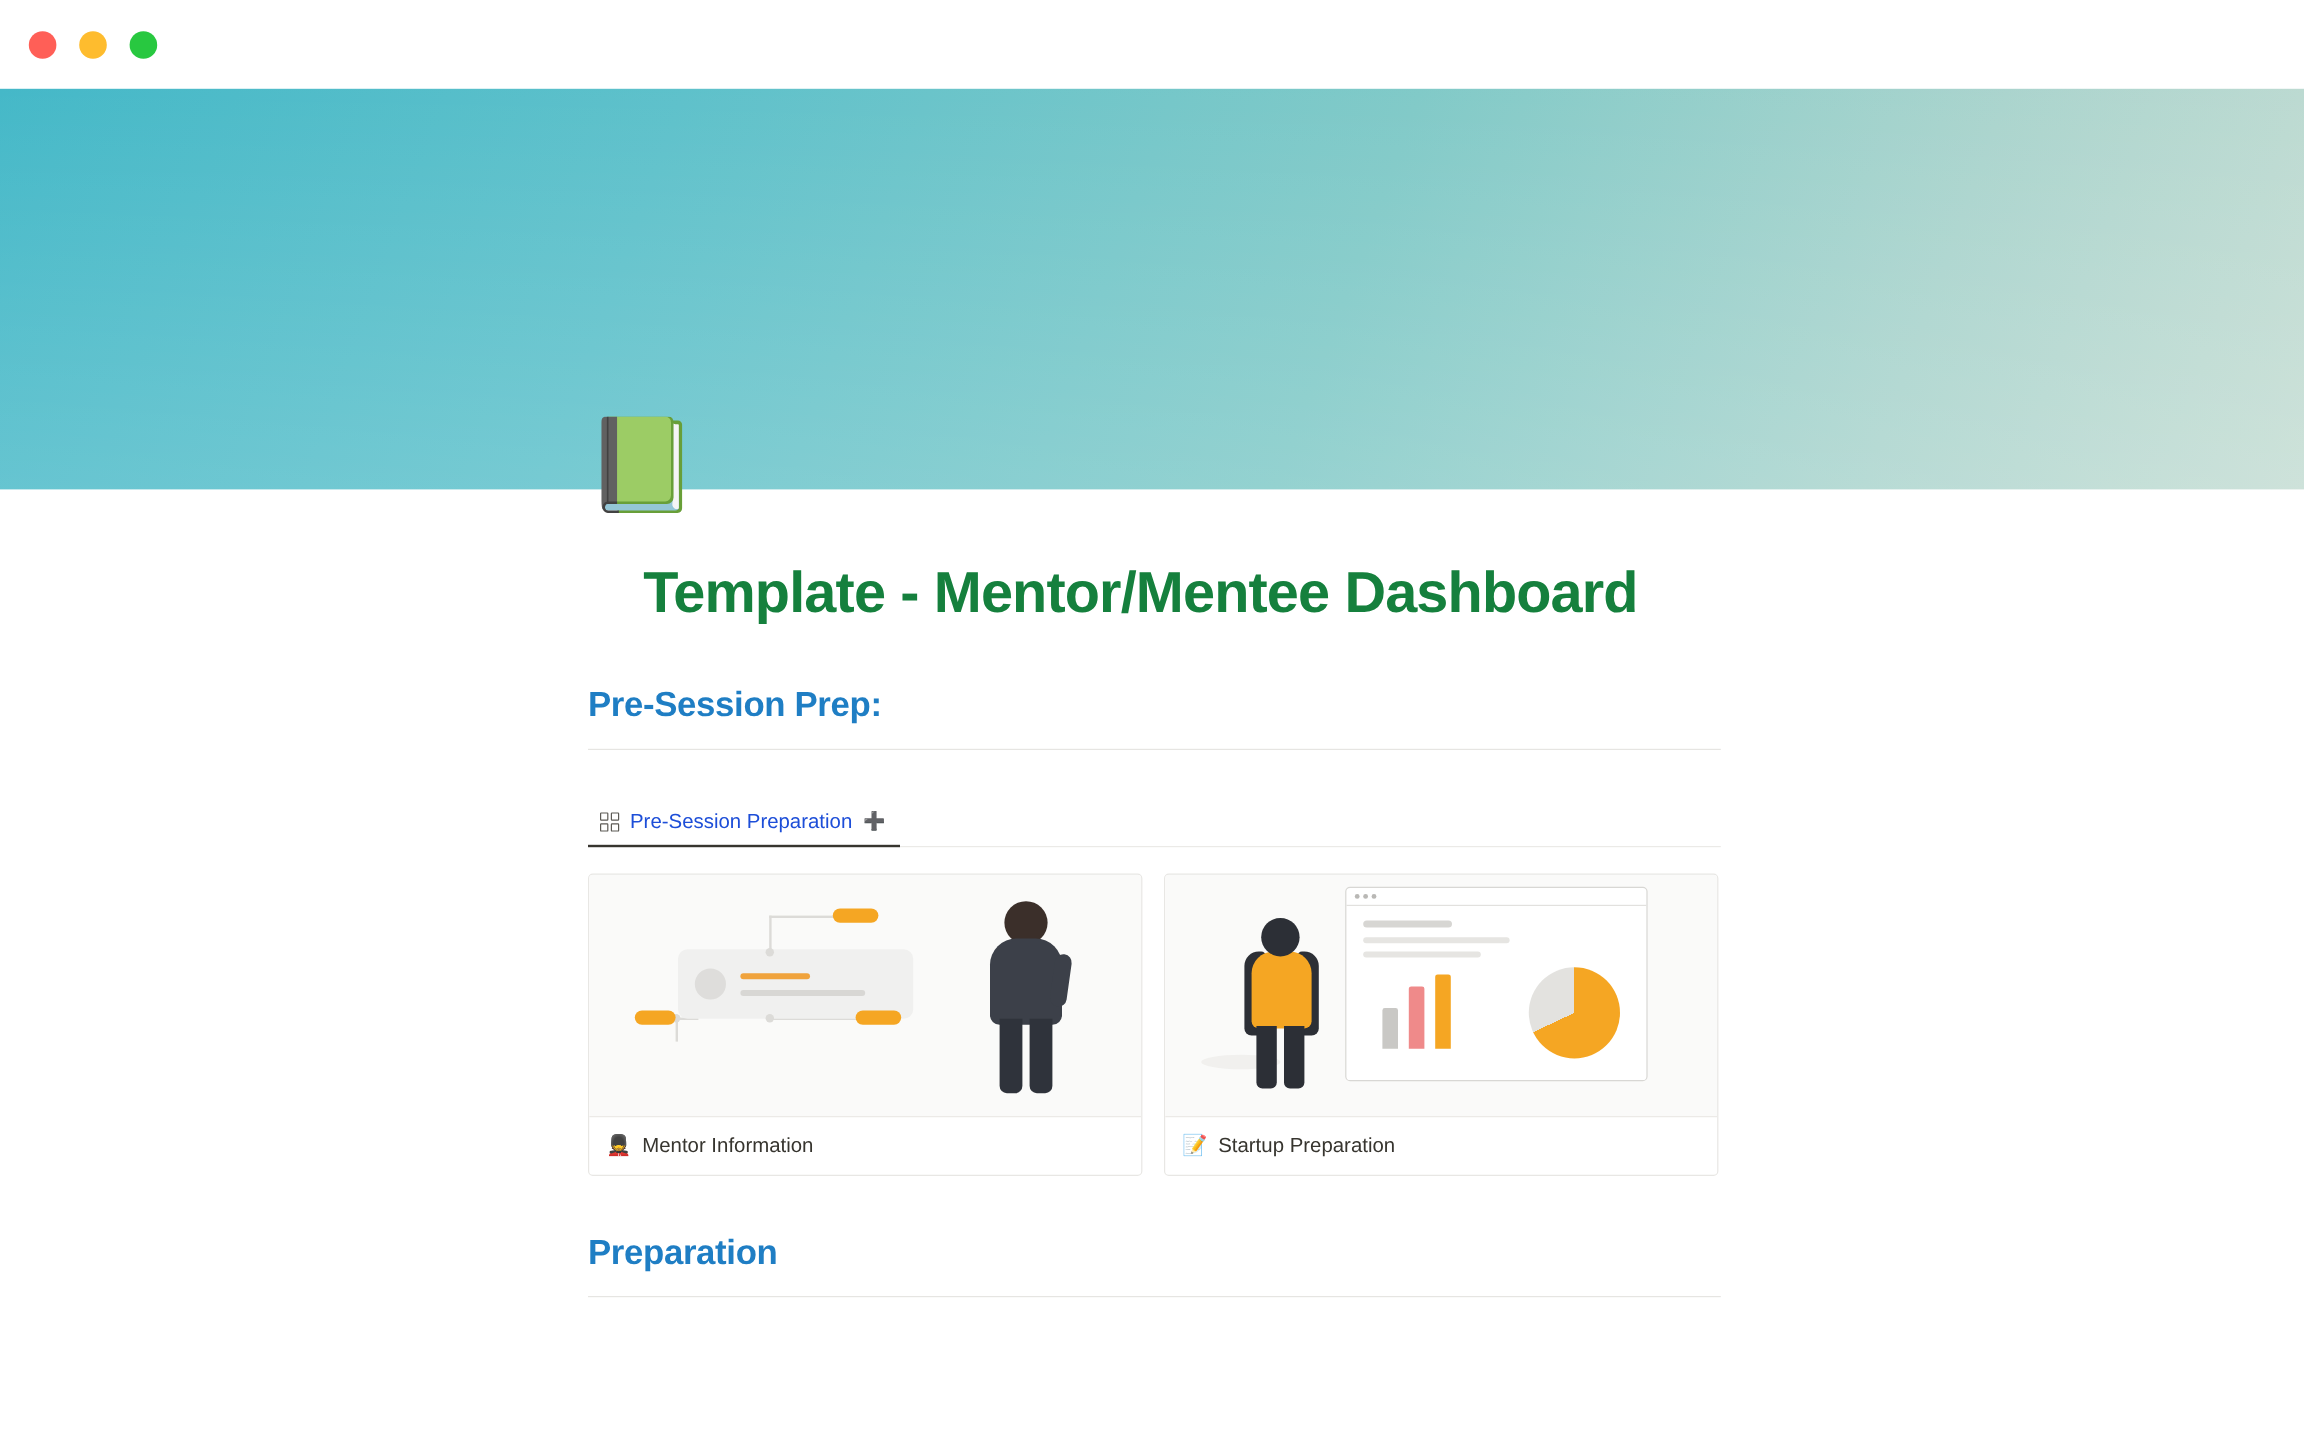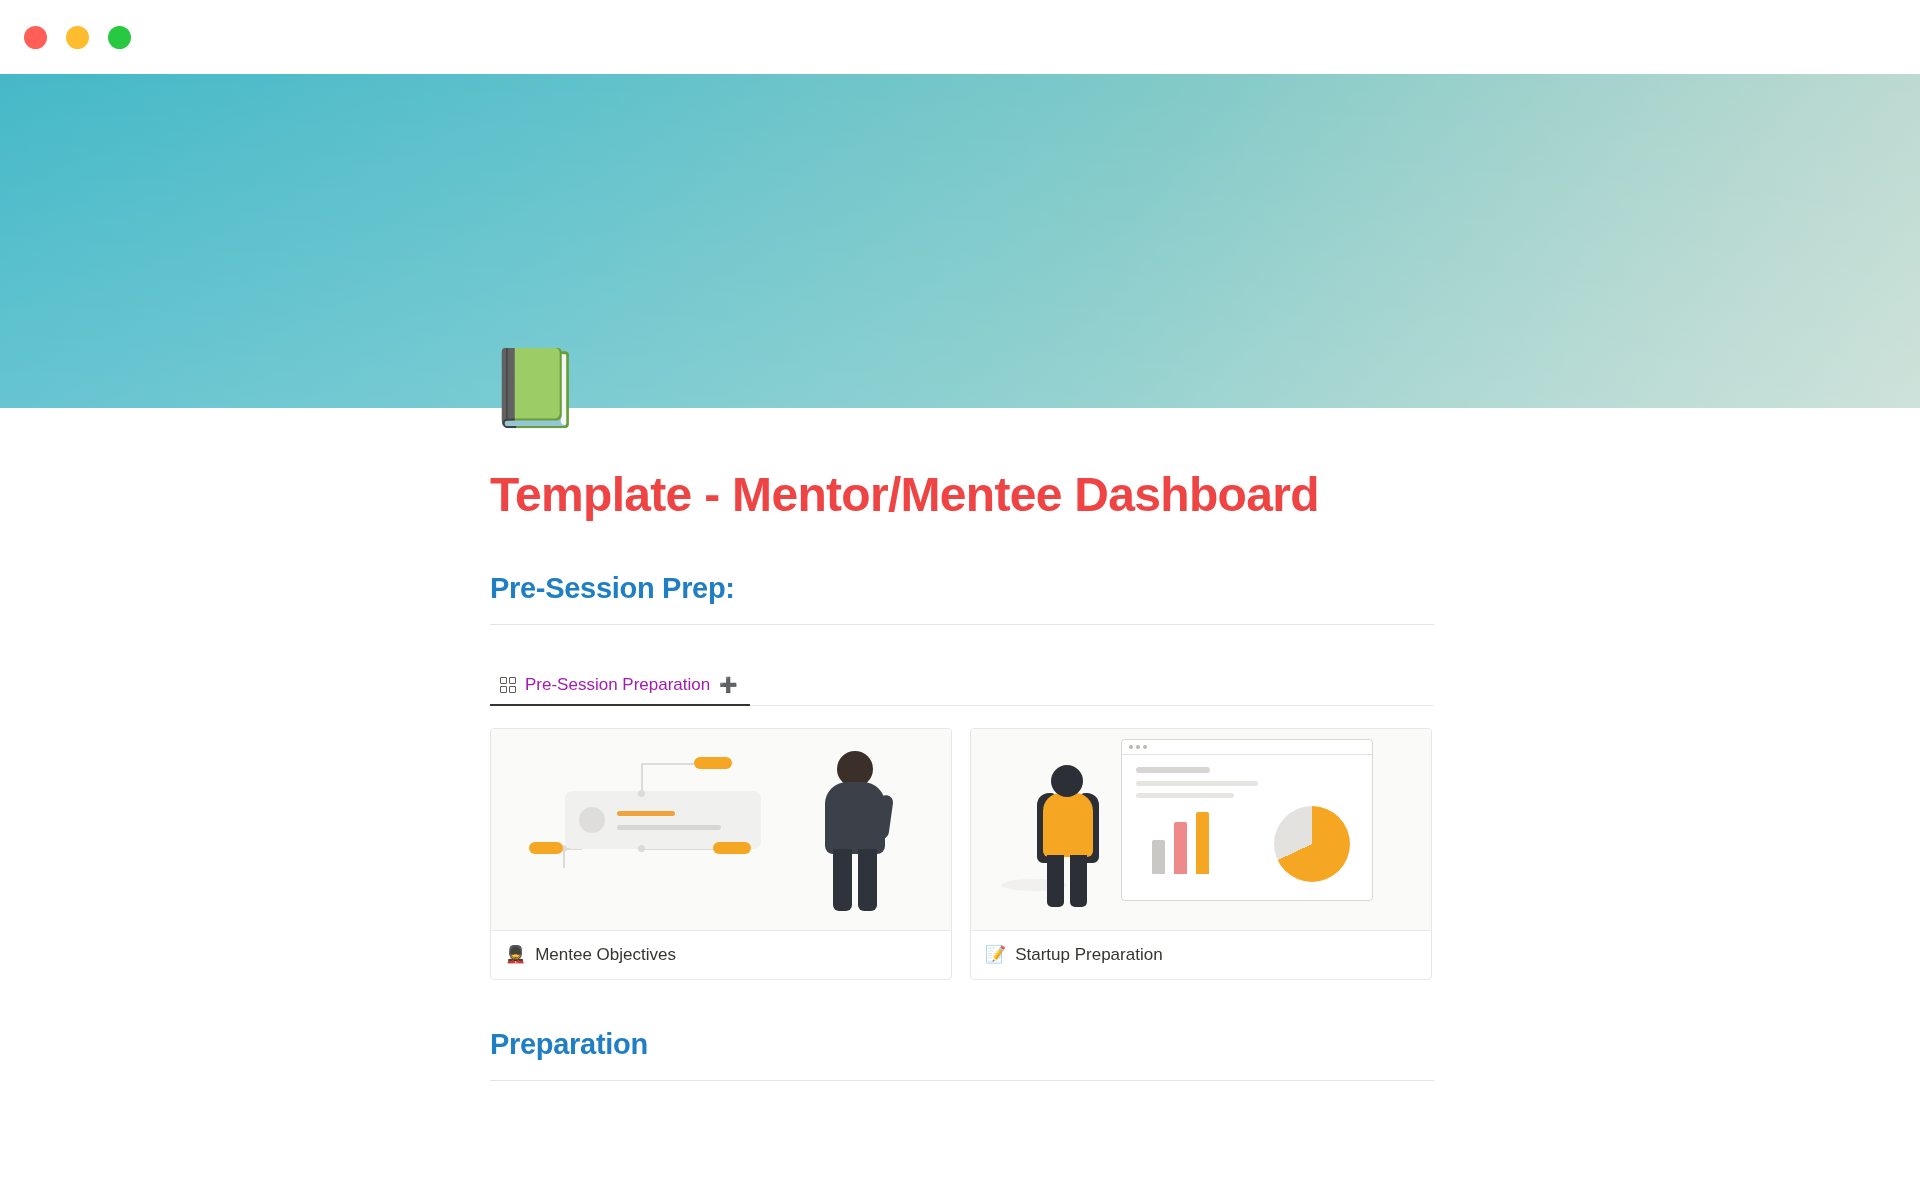--- a/index.html
+++ b/index.html
@@ -61,24 +61,25 @@
     width: 78px;
     height: 92px;
     font-size: 76px;
     line-height: 92px;
     user-select: none;
   }
 
   .page-title {
     font-size: 48px;
     font-weight: bold;
-    color: #ef4444;
+    color: #15803d;
     letter-spacing: -0.7px;
     padding-top: 58px;
     line-height: 1.2;
+    margin-left: 46px;
   }
 
   .heading-2 {
     font-size: 29px;
     font-weight: bold;
     color: #1f7ec4;
     margin-top: 48px;
     letter-spacing: -0.3px;
   }
   .divider {
@@ -97,21 +98,21 @@
     width: 944px;
     height: 41px;
   }
   .db-tab {
     display: flex;
     align-items: center;
     gap: 9px;
     height: 41px;
     padding: 0 12px 0 10px;
     font-size: 17px;
-    color: #a21caf;
+    color: #1d4ed8;
     cursor: pointer;
     position: relative;
   }
   .db-tab.active::after {
     content: "";
     position: absolute;
     left: 0; right: 0; bottom: -1px;
     height: 2px;
     background: #37352f;
   }
@@ -280,21 +281,21 @@
               <span class="p-head"></span>
               <span class="p-body"></span>
               <span class="p-arm"></span>
               <span class="p-leg-l"></span>
               <span class="p-leg-r"></span>
             </div>
           </div>
         </div>
         <div class="card-label">
           <span class="emoji">💂</span>
-          <span>Mentee Objectives</span>
+          <span>Mentor Information</span>
         </div>
       </div>
 
       <div class="card">
         <div class="card-media">
           <div class="ill2">
             <div class="shadow"></div>
             <div class="browser">
               <div class="bar">
                   <i></i>

